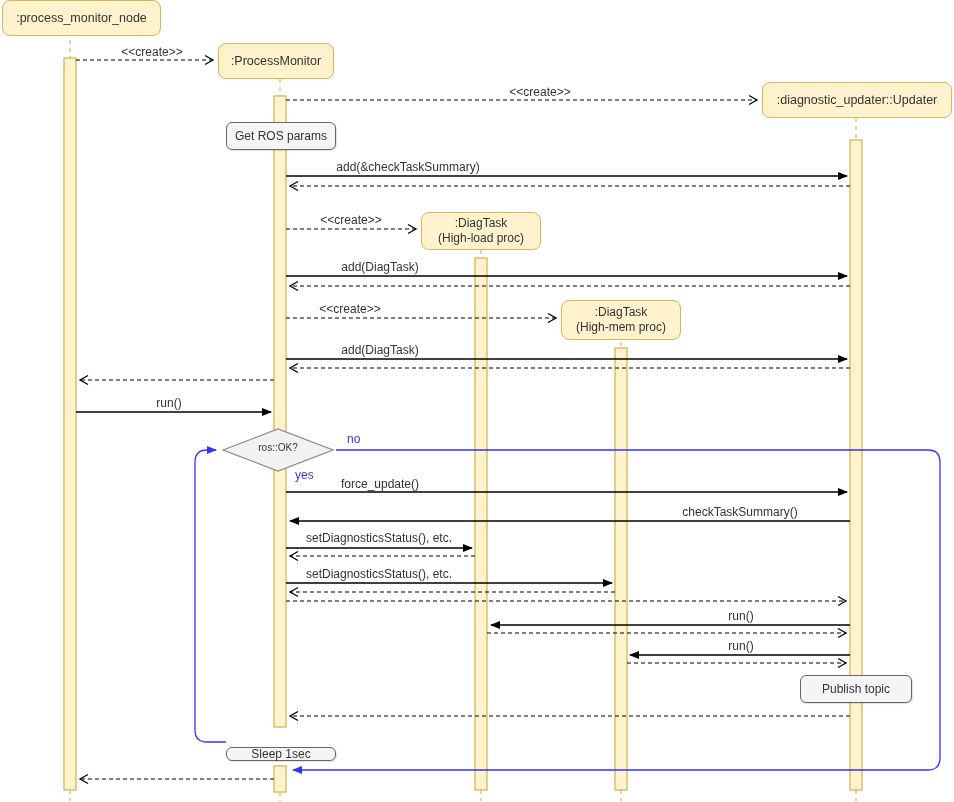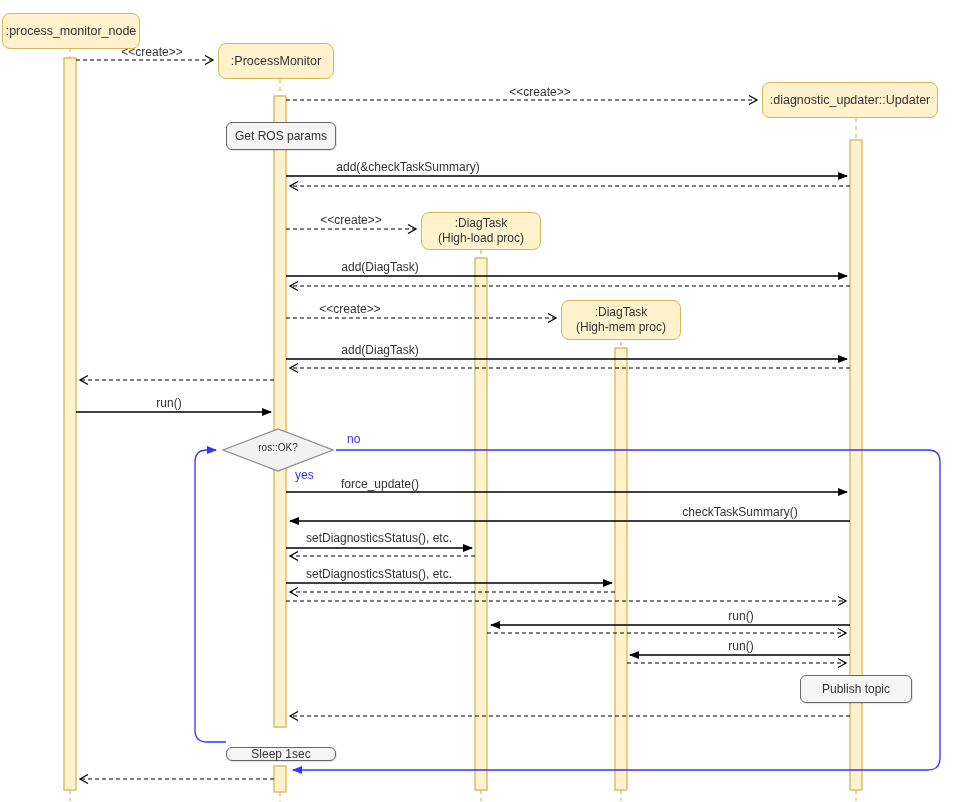--- a/index.html
+++ b/index.html
@@ -104,27 +104,27 @@
     </g>
 
     <g style="stroke:var(--loop-color);stroke-width:1.3;fill:none">
       <path d="M336,450 H928 Q940,450 940,462 V758 Q940,770 928,770 H293" marker-end="url(#ab)"></path>
       <path d="M226,742 H207 Q195,742 195,730 V462 Q195,450 207,450 H216" marker-end="url(#ab)"></path>
     </g>
 
     <polygon points="223,450 278,429 333,450 278,471" style="fill:var(--decision-fill);stroke:var(--decision-border);stroke-width:1.3"></polygon>
   </svg>
 
-  <div class="actor" style="left:2px;top:13px;width:138px;height:36px">
+  <div class="actor" style="left:2px;top:0;width:159px;height:36px">
     <span>:process_monitor_node</span>
   </div>
   <div class="actor" style="left:218px;top:43px;width:116px;height:36px">
     <span>:ProcessMonitor</span>
   </div>
-  <div class="actor" style="left:762px;top:82px;width:176px;height:36px">
+  <div class="actor" style="left:762px;top:82px;width:190px;height:36px">
     <span>:diagnostic_updater::Updater</span>
   </div>
   <div class="actor" style="left:421px;top:212px;width:120px;height:38px;font-size:12px">
     <span>:DiagTask</span>
     <span>(High-load proc)</span>
   </div>
   <div class="actor" style="left:561px;top:300px;width:120px;height:40px;font-size:12px">
     <span>:DiagTask</span>
     <span>(High-mem proc)</span>
   </div>

